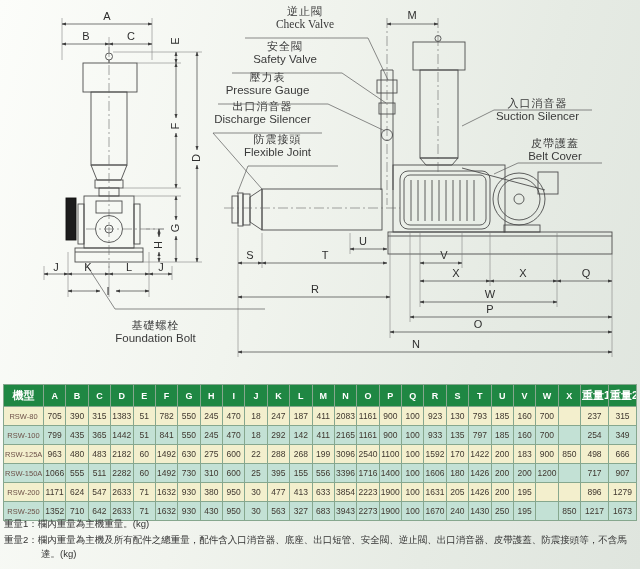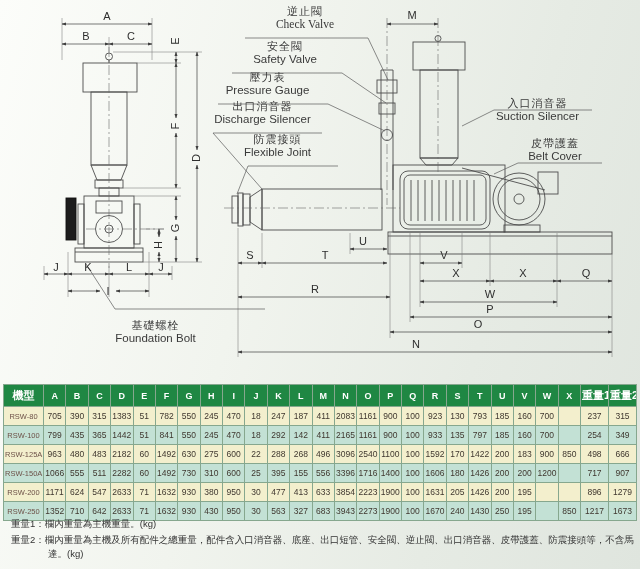--- a/index.html
+++ b/index.html
@@ -17,21 +17,21 @@
   col.cmodel{width:40px;} col.cwt{width:28px;}
   th,td{border:1px solid #86a78e;text-align:center;overflow:hidden;white-space:nowrap;}
   thead th{background:#1f8743;color:#ffffff;font-size:9px;font-weight:bold;height:19px;}
   thead th.cjk{font-size:11px;letter-spacing:0;margin-left:20px;}
   tbody td{height:16px;font-size:8.5px;color:#3f372f;}
   tbody td.model{font-size:7.5px;color:#6d5148;}
   tr.odd td{background:#f3efcd;}
   tr.even td{background:#c3e1d5;}
   table{border:1px solid #5f6f60;}
   
-  #notes{position:absolute;left:11px;top:517px;width:624px;color:#333;}
+  #notes{position:absolute;left:4px;top:517px;width:624px;color:#333;}
   .note{font-size:9.5px;line-height:1.55;padding-left:37px;text-indent:-37px;margin-bottom:1px;}
 </style>
 </head>
 <body>
 
 <div id="page">
 
   
   <svg id="drawing" width="640" height="382" viewBox="0 0 640 382">
     <defs>
@@ -383,21 +383,21 @@
             <td>483</td>
             <td>2182</td>
             <td>60</td>
             <td>1492</td>
             <td>630</td>
             <td>275</td>
             <td>600</td>
             <td>22</td>
             <td>288</td>
             <td>268</td>
-            <td>496</td>
+            <td>199</td>
             <td>3096</td>
             <td>2540</td>
             <td>1100</td>
             <td>100</td>
             <td>1592</td>
             <td>170</td>
             <td>1422</td>
             <td>200</td>
             <td>183</td>
             <td>900</td>

